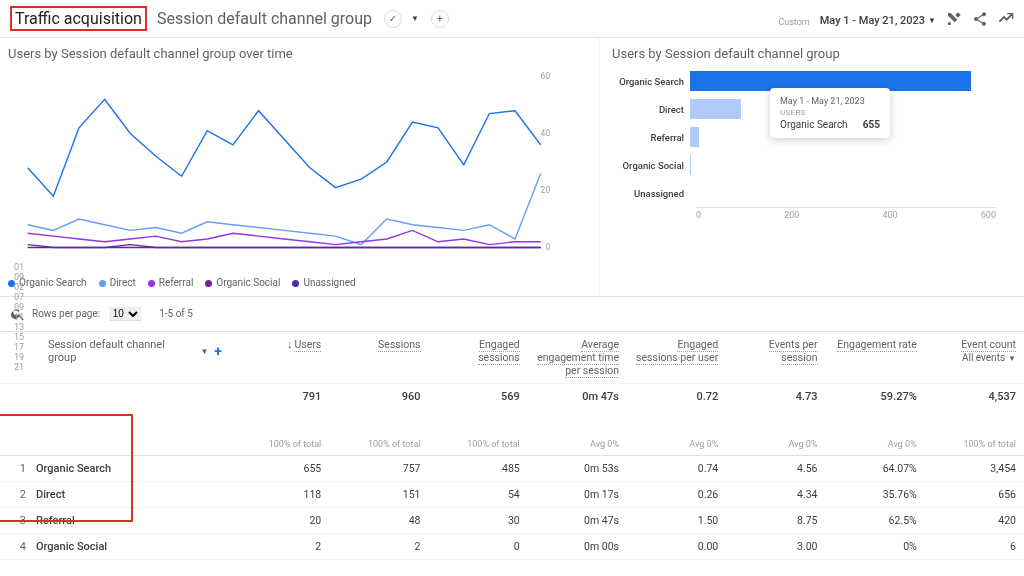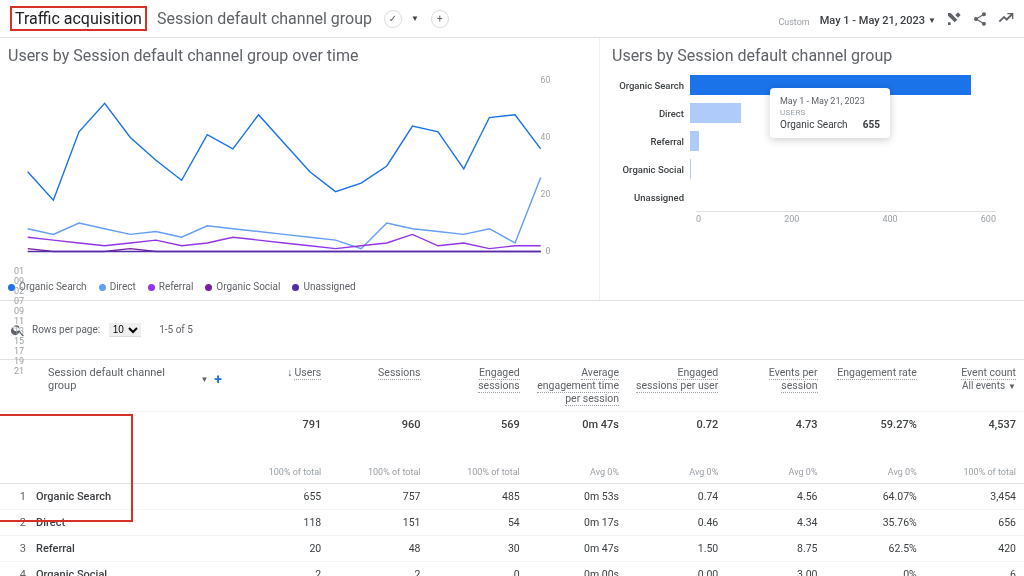--- a/index.html
+++ b/index.html
@@ -10,40 +10,40 @@
   .title1 { font-size: 16px; color: #202124; }
   .title2 { font-size: 16px; color: #5f6368; margin-left: 4px; }
   .chip { width: 18px; height: 18px; border-radius: 50%; border: 1px solid #dadce0; display: inline-flex; align-items: center; justify-content: center; font-size: 10px; color: #5f6368; margin-left: 6px; cursor: pointer; }
   .topbar-right { margin-left: auto; display: flex; align-items: flex-end; gap: 10px; }
   .custom-label { font-size: 9px; color: #9aa0a6; }
   .date-range { font-size: 11px; font-weight: 500; color: #3c4043; }
   .icon { width: 16px; height: 16px; display: inline-block; color: #5f6368; cursor: pointer; }
   .charts { display: flex; border-bottom: 1px solid #e0e0e0; }
   .chart-left { flex: 0 0 600px; padding: 8px 4px 8px 8px; border-right: 1px solid #f0f0f0; }
   .chart-right { flex: 1; padding: 8px 12px; position: relative; }
-  .chart-title { font-size: 16px; color: #5f6368; margin-bottom: 6px; }
+  .chart-title { font-size: 13px; color: #5f6368; margin-bottom: 6px; }
   .line-chart { position: relative; height: 200px; }
   .line-svg { width: 560px; height: 190px; }
   .x-ticks { display: flex; justify-content: space-between; width: 540px; margin-top: 2px; font-size: 9px; color: #9aa0a6; padding-left:6px;flex-direction:column;}
   .legend { display: flex; gap: 12px; margin-top: 10px; font-size: 10px; color: #5f6368; }
   .dot { width: 7px; height: 7px; border-radius: 50%; display: inline-block; margin-right: 4px; vertical-align: middle; }
   .bar-chart { position: relative; }
   .bar-row { display: flex; align-items: center; height: 28px; }
   .bar-label { width: 78px; font-size: 9.5px; color: #3c4043; text-align: right; padding-right: 6px; font-weight:500;}
   .bar-track { flex: 0 0 300px; height: 20px; }
   .bar-fill { height: 100%; background: #1a73e8; }
   .bar-axis { display: flex; justify-content: space-between; font-size: 9px; color: #9aa0a6; margin-left: 84px; width: 300px; border-top: 1px solid #e0e0e0; padding-top:2px;}
   .tooltip { position: absolute; top: 50px; left: 170px; background: #fff; border-radius: 4px; box-shadow: 0 2px 8px rgba(0,0,0,0.2); padding: 8px 10px; font-size: 10px; width: 120px; }
   .tooltip .tt-date { color: #5f6368; margin-bottom: 2px; font-size:9px;}
   .tooltip .tt-metric { color: #9aa0a6; font-size: 8px; margin-bottom: 2px; letter-spacing:0.3px;}
   .tooltip .tt-row { display: flex; justify-content: space-between; }
   .searchbar { display: flex; align-items: center; padding: 6px 10px; border-bottom: 1px solid #e0e0e0; }
   .search-input { flex: 1; border: none; outline: none; font-size: 11px; color: #5f6368; padding: 4px; }
   .rpp { font-size: 10px; color: #5f6368; }
-  .rpp select { font-size: 10px; border: none; border-bottom: 1px solid #dadce0; margin: 16px 6px; }
+  .rpp select { font-size: 10px; border: none; border-bottom: 1px solid #dadce0; margin: 4px 6px; }
   table { border-collapse: collapse; width: 100%; table-layout: fixed; }
   th, td { text-align: right; padding: 6px 8px; font-size: 10.5px; border-bottom: 1px solid #f1f3f4; }
   th { color: #5f6368; font-weight: 400; vertical-align: top; }
   th .h { border-bottom: 1px dotted #9aa0a6; display:inline;}
   td:first-child, th:first-child { text-align: left; }
   .summary td { font-size: 11px; font-weight:500; border-bottom: 1px solid #e0e0e0;}
   .summary .sub { font-size: 9px; color: #9aa0a6; font-weight:400; display:block;margin-top:36px;}
   .dim-col { width: 230px; }
   .dim-cell { display: flex; align-items: center; gap: 10px; font-size: 11px; font-weight: 500; padding-left: 6px;}
   .dim-head { display:flex; align-items:center; gap:6px; color:#5f6368; font-size:11px; padding-left:40px;}
@@ -257,21 +257,21 @@
       <td>
           <div class="dim-cell">
             <span class="row-num">2</span>
             <span>Direct</span>
           </div>
         </td>
       <td>118</td>
         <td>151</td>
         <td>54</td>
         <td>0m 17s</td>
-        <td>0.46</td>
+        <td>0.26</td>
         <td>4.34</td>
         <td>35.76%</td>
         <td>656</td>
     </tr>
       <tr>
       <td>
           <div class="dim-cell">
             <span class="row-num">3</span>
             <span>Referral</span>
           </div>

